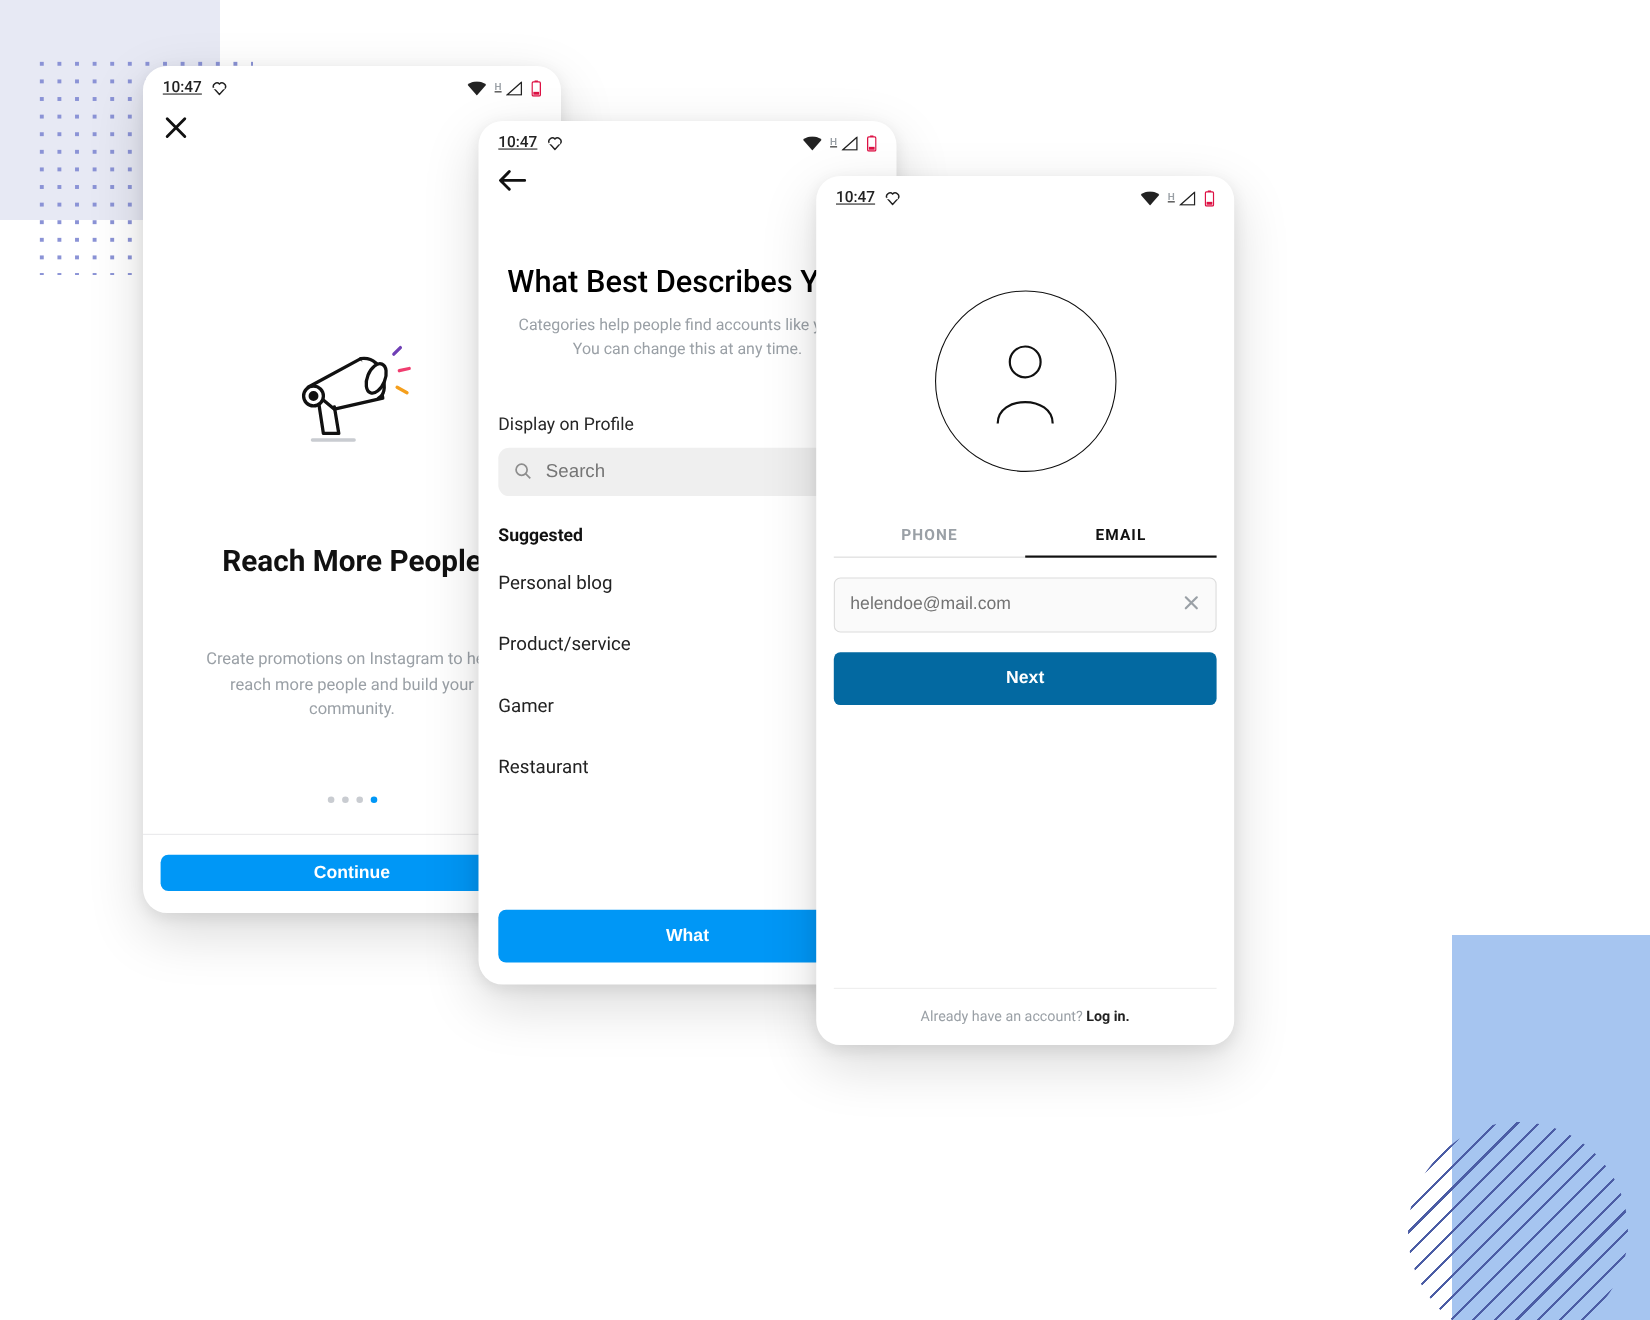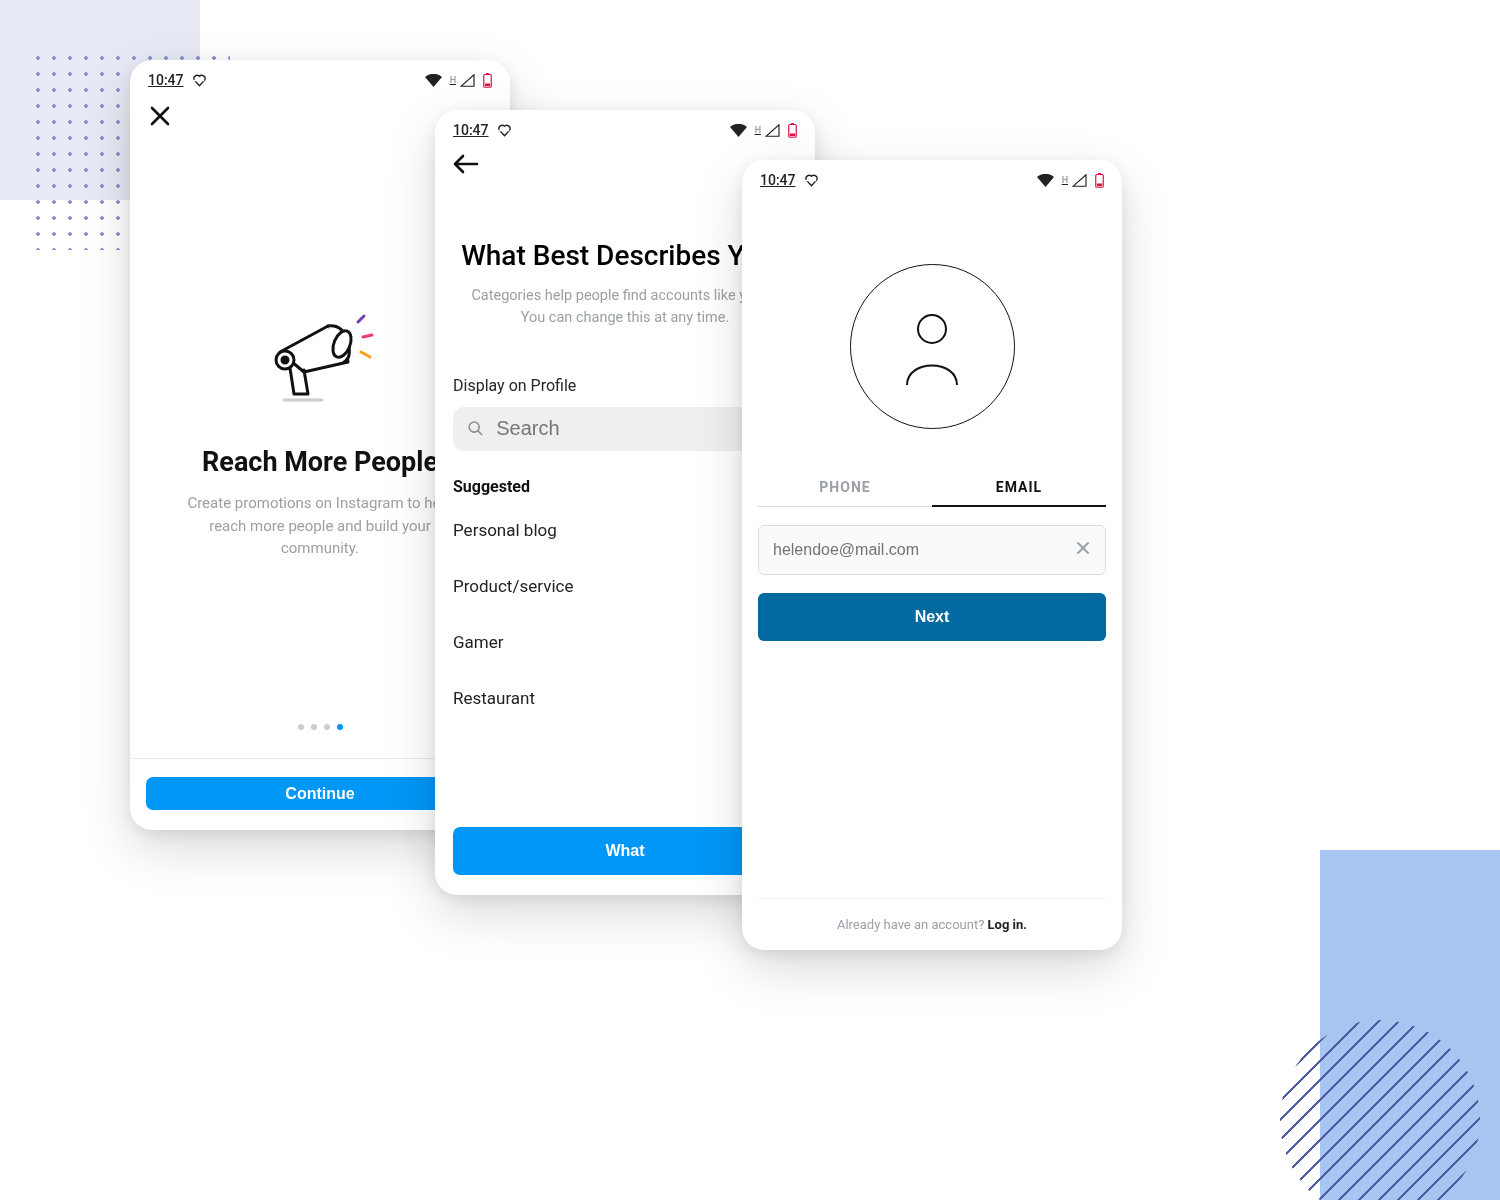--- a/index.html
+++ b/index.html
@@ -71,21 +71,21 @@
   }
   .status .left, .status .right { display: flex; align-items: center; gap: 8px; }
   .status svg { display: block; }
   .sig-h { font-size: 9px; color: #9aa0a6; font-weight: 600; margin-right:-4px;}
 
   
   .topbar { padding: 10px 18px; }
   .icon-btn { display:inline-flex; }
 
   
-  .p1-body { flex:1; display:flex; flex-direction:column; align-items:center; padding: 0 40px; }
+  .p1-body { flex:1; display:flex; flex-direction:column; align-items:center; padding: 0 40px; gap: 48px; }
   .megaphone { margin-top: 160px; margin-bottom: 30px; }
   .p1-title { font-size: 27px; font-weight: 700; color:#111; text-align:center; margin-bottom: 14px;}
   .p1-sub   { font-size: 15px; color:#9aa0a6; text-align:center; line-height:1.5; }
   .pager { margin-top:auto; display:flex; gap:7px; padding-bottom: 28px;}
   .pager .dot { width:6px; height:6px; border-radius:50%; background:#c9ccd1; }
   .pager .dot.active { background:#0097f6; }
   .divider { height:1px; background:#e9e9ec; width:100%; }
   .cta {
     margin: 18px 16px 20px;
     background:#0097f6;
@@ -106,21 +106,21 @@
   .search {
     margin-top: 12px;
     background:#efefef;
     border-radius:10px;
     height:44px;
     display:flex; align-items:center;
     padding: 0 14px;
     gap:12px;
     color:#8e8e8e;
   }
-  .search input { border:none; background:transparent; font-size:20px; color:#8e8e8e; outline:none; width:100%; }
+  .search input { border:none; background:transparent; font-size:17px; color:#8e8e8e; outline:none; width:100%; }
   .suggested-head { font-size:16px; font-weight:700; margin-top:26px; color:#111;}
   .catlist { margin-top: 6px; display:flex; flex-direction:column; }
   .catlist .item { font-size:17px; padding: 18px 0; color:#222; }
   .p2-cta-wrap { margin-top:auto; padding: 14px 0 20px;}
   .p2-cta {
     width:100%;
     background:#0097f6; color:#fff; border:none; border-radius:7px;
     height:48px; font-size:16px; font-weight:600;
   }
 

